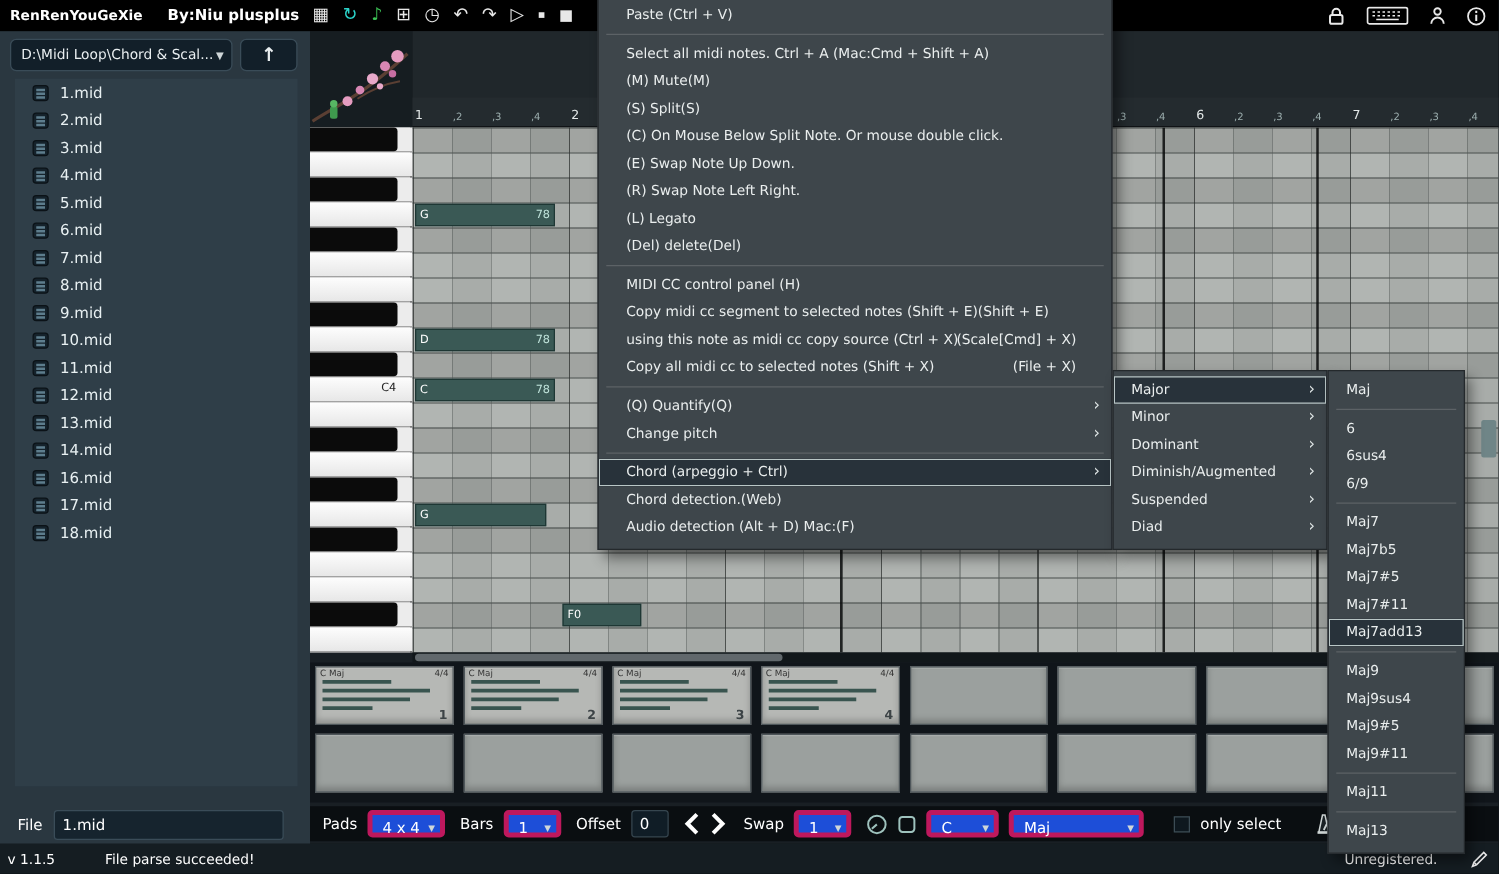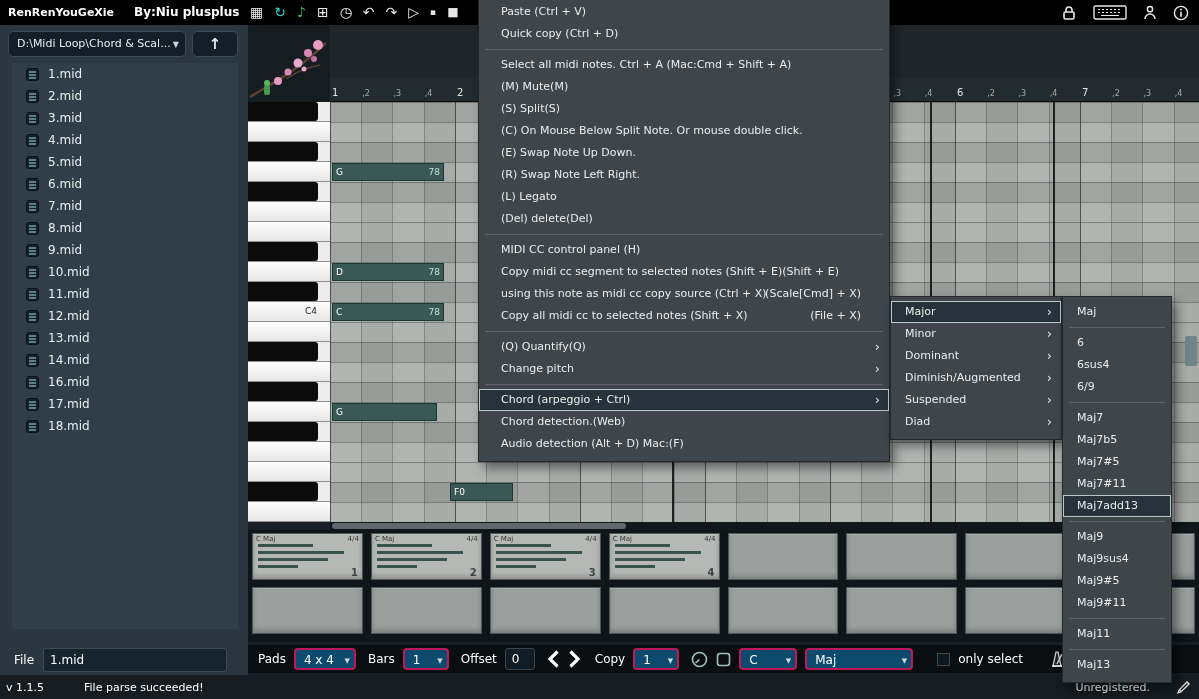--- a/index.html
+++ b/index.html
@@ -62,21 +62,21 @@
 .pad-row{display:flex;gap:8px;height:47px;margin-bottom:7px;}
 .pad{flex:1;position:relative;background:#9ba09e;border:1px solid #4e565a;box-shadow:inset 0 1px 0 rgba(255,255,255,0.18), inset 0 -3px 5px rgba(0,0,0,0.22);}
 .pad.filled{background:#b6b8b5;}
 .pchord{position:absolute;left:3px;top:1px;font-size:7px;color:#333;}
 .psig{position:absolute;right:3px;top:1px;font-size:7px;color:#333;}
 .pnum{position:absolute;right:4px;bottom:1px;font-size:10px;font-weight:bold;color:#3c4346;}
 .pline{position:absolute;height:3px;background:#39544f;}
 
 
 .bottombar{position:absolute;left:0;top:620px;width:951px;height:28px;background:#0a0e11;display:flex;align-items:center;gap:8px;padding-left:10px;color:#fff;font-size:12px;}
-.dd{position:relative;height:22px;background:#0c4a6e;border:2px solid #be185d;border-radius:4px;color:#fff;font-size:12px;line-height:20px;padding:0 16px 0 8px;white-space:nowrap;}
+.dd{position:relative;height:22px;background:#1d4ed8;border:4px solid #be185d;border-radius:4px;color:#fff;font-size:12px;line-height:20px;padding:0 16px 0 8px;white-space:nowrap;}
 .dd .chev{position:absolute;right:4px;top:0;line-height:22px;font-size:7px;color:#cfd6d8;}
 .w62{min-width:62px;} .w46{min-width:46px;} .w58{min-width:58px;} .w110{min-width:108px;}
 .numbox{width:30px;height:22px;background:#101d26;border:1px solid #36464f;color:#fff;font-size:12px;line-height:20px;padding-left:6px;border-radius:3px;}
 .chevbtn{display:flex;align-items:center;}
 .toolicon{display:flex;align-items:center;}
 .cb{width:13px;height:13px;background:#0e181f;border:1px solid #3c4c55;margin-left:16px;}
 
 
 .statusbar{position:absolute;left:0;top:675px;width:1199px;height:24px;background:#151d22;color:#fff;font-size:11px;display:flex;align-items:center;}
 .version{margin-left:6px;}
@@ -426,21 +426,21 @@
       <span class="chevbtn" style="margin-left:4px;">
         <svg width="13" height="18" viewBox="0 0 13 18">
             <path d="M10.5 1.5 L3 9 L10.5 16.5" fill="none" stroke="#fff" stroke-width="3.2"></path>
           </svg>
       </span>
       <span class="chevbtn">
         <svg width="13" height="18" viewBox="0 0 13 18">
             <path d="M2.5 1.5 L10 9 L2.5 16.5" fill="none" stroke="#fff" stroke-width="3.2"></path>
           </svg>
       </span>
-      <span style="margin-left:6px;">Copy</span>
+      <span style="margin-left:6px;">Swap</span>
       <div class="dd w46">
         <span>1</span>
         <span class="chev">▼</span>
       </div>
       <span class="toolicon" style="margin-left:4px;">
         <svg width="17" height="17" viewBox="0 0 17 17">
             <circle cx="8.5" cy="8.5" r="7" fill="none" stroke="#9ec2bd" stroke-width="1.6"></circle>
             <path d="M8.5 8.5 L4.5 12" stroke="#9ec2bd" stroke-width="1.6"></path>
           </svg>
       </span>
@@ -480,21 +480,20 @@
         <svg width="15" height="15" viewBox="0 0 15 15">
             <path d="M2 13 L3.2 9.8 L11 2 L13 4 L5.2 11.8 Z" fill="none" stroke="#e8e8e8" stroke-width="1.3"></path>
             <path d="M3.2 9.8 L5.2 11.8" stroke="#e8e8e8" stroke-width="1.3"></path>
           </svg>
       </span>
     </span>
   </footer>
 
   <div class="menu ctx" id="ctx-menu">
       <div class="mitem"><span class="mlabel">Paste (Ctrl + V)</span></div>
-      <div class="mitem"><span class="mlabel">Quick copy (Ctrl + D)</span></div>
       <div class="msep"></div>
       <div class="mitem"><span class="mlabel">Select all midi notes.  Ctrl + A (Mac:Cmd + Shift + A)</span></div>
       <div class="mitem"><span class="mlabel">(M) Mute(M)</span></div>
       <div class="mitem"><span class="mlabel">(S) Split(S)</span></div>
       <div class="mitem"><span class="mlabel">(C) On Mouse Below Split Note. Or mouse double click.</span></div>
       <div class="mitem"><span class="mlabel">(E) Swap Note Up Down.</span></div>
       <div class="mitem"><span class="mlabel">(R) Swap Note Left Right.</span></div>
       <div class="mitem"><span class="mlabel">(L) Legato</span></div>
       <div class="mitem"><span class="mlabel">(Del) delete(Del)</span></div>
       <div class="msep"></div>

